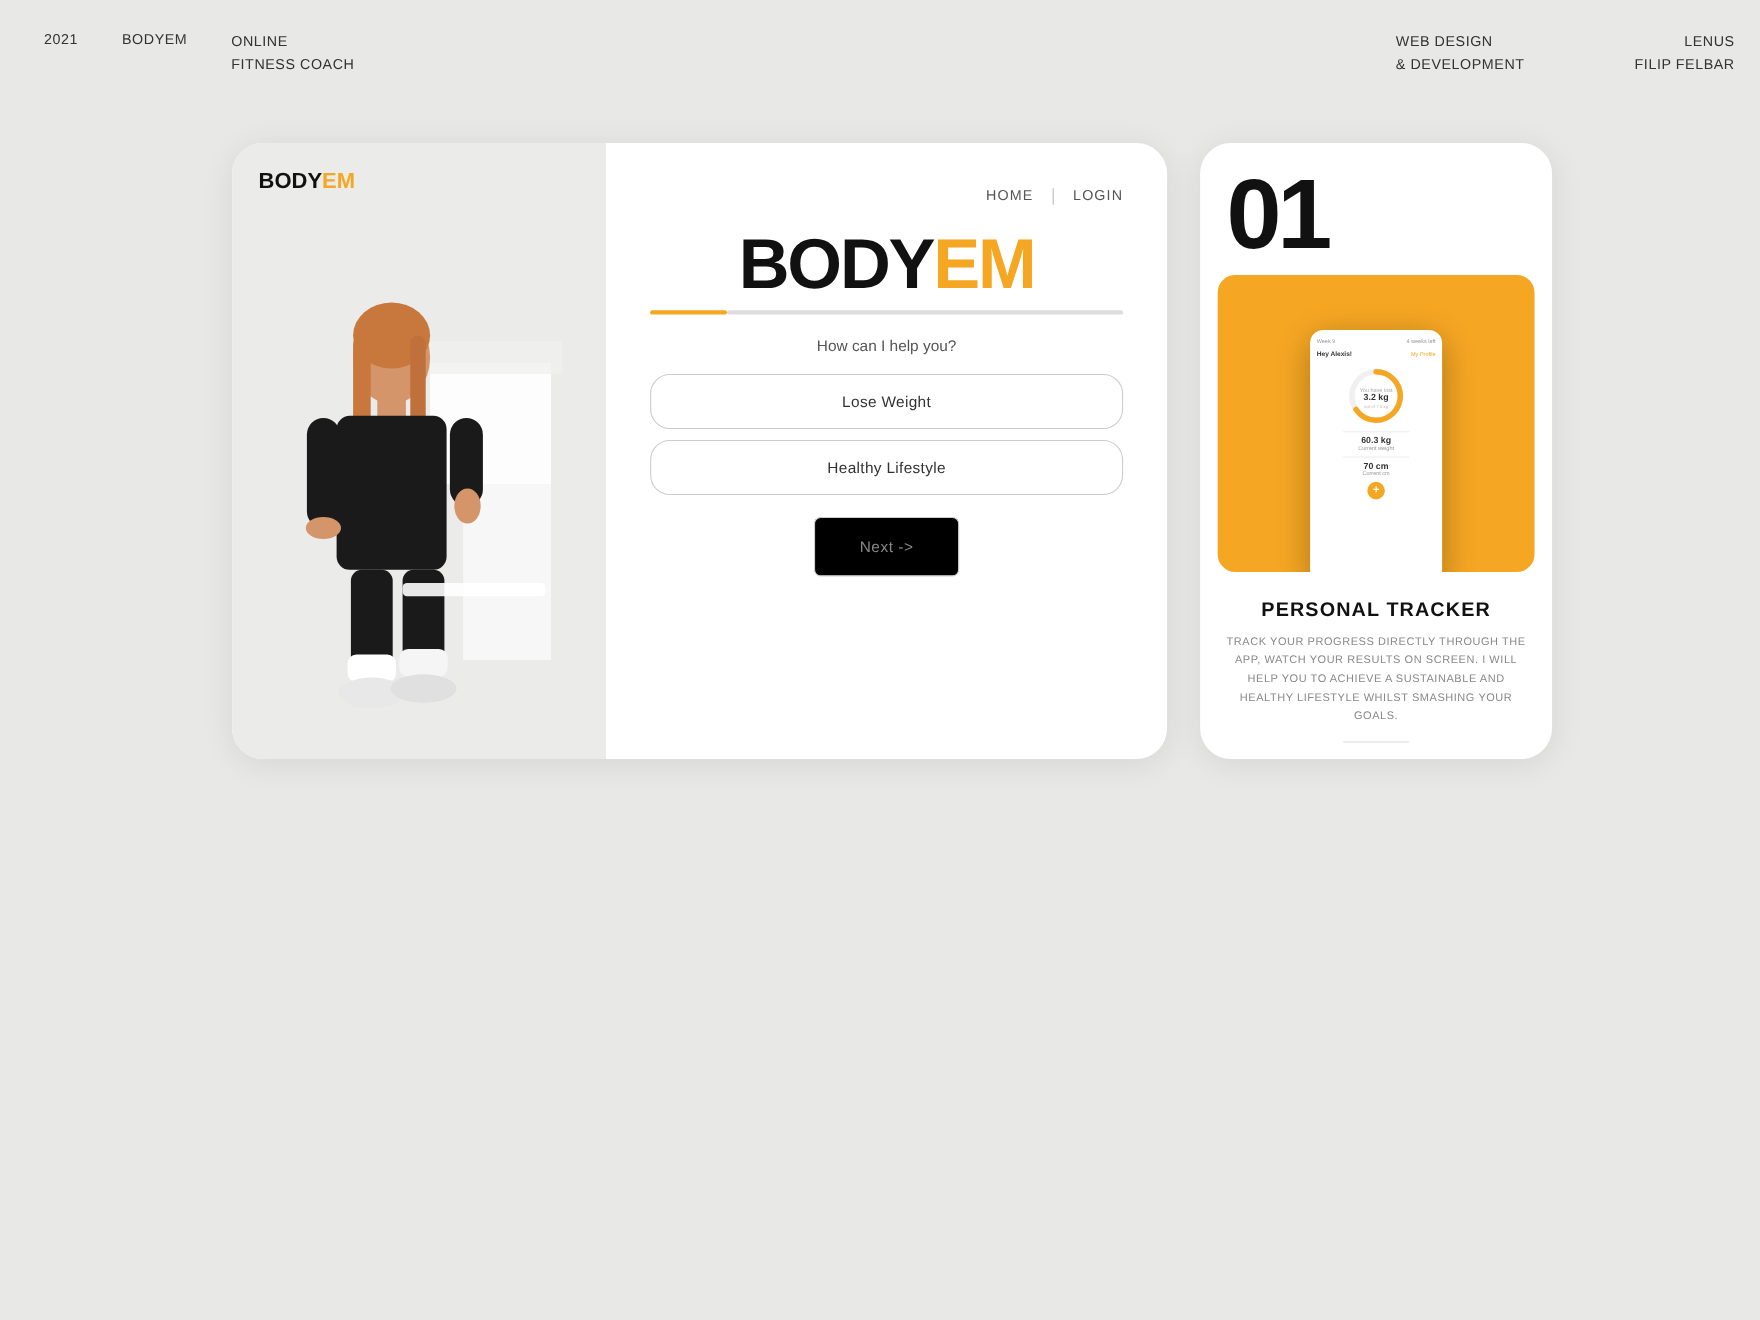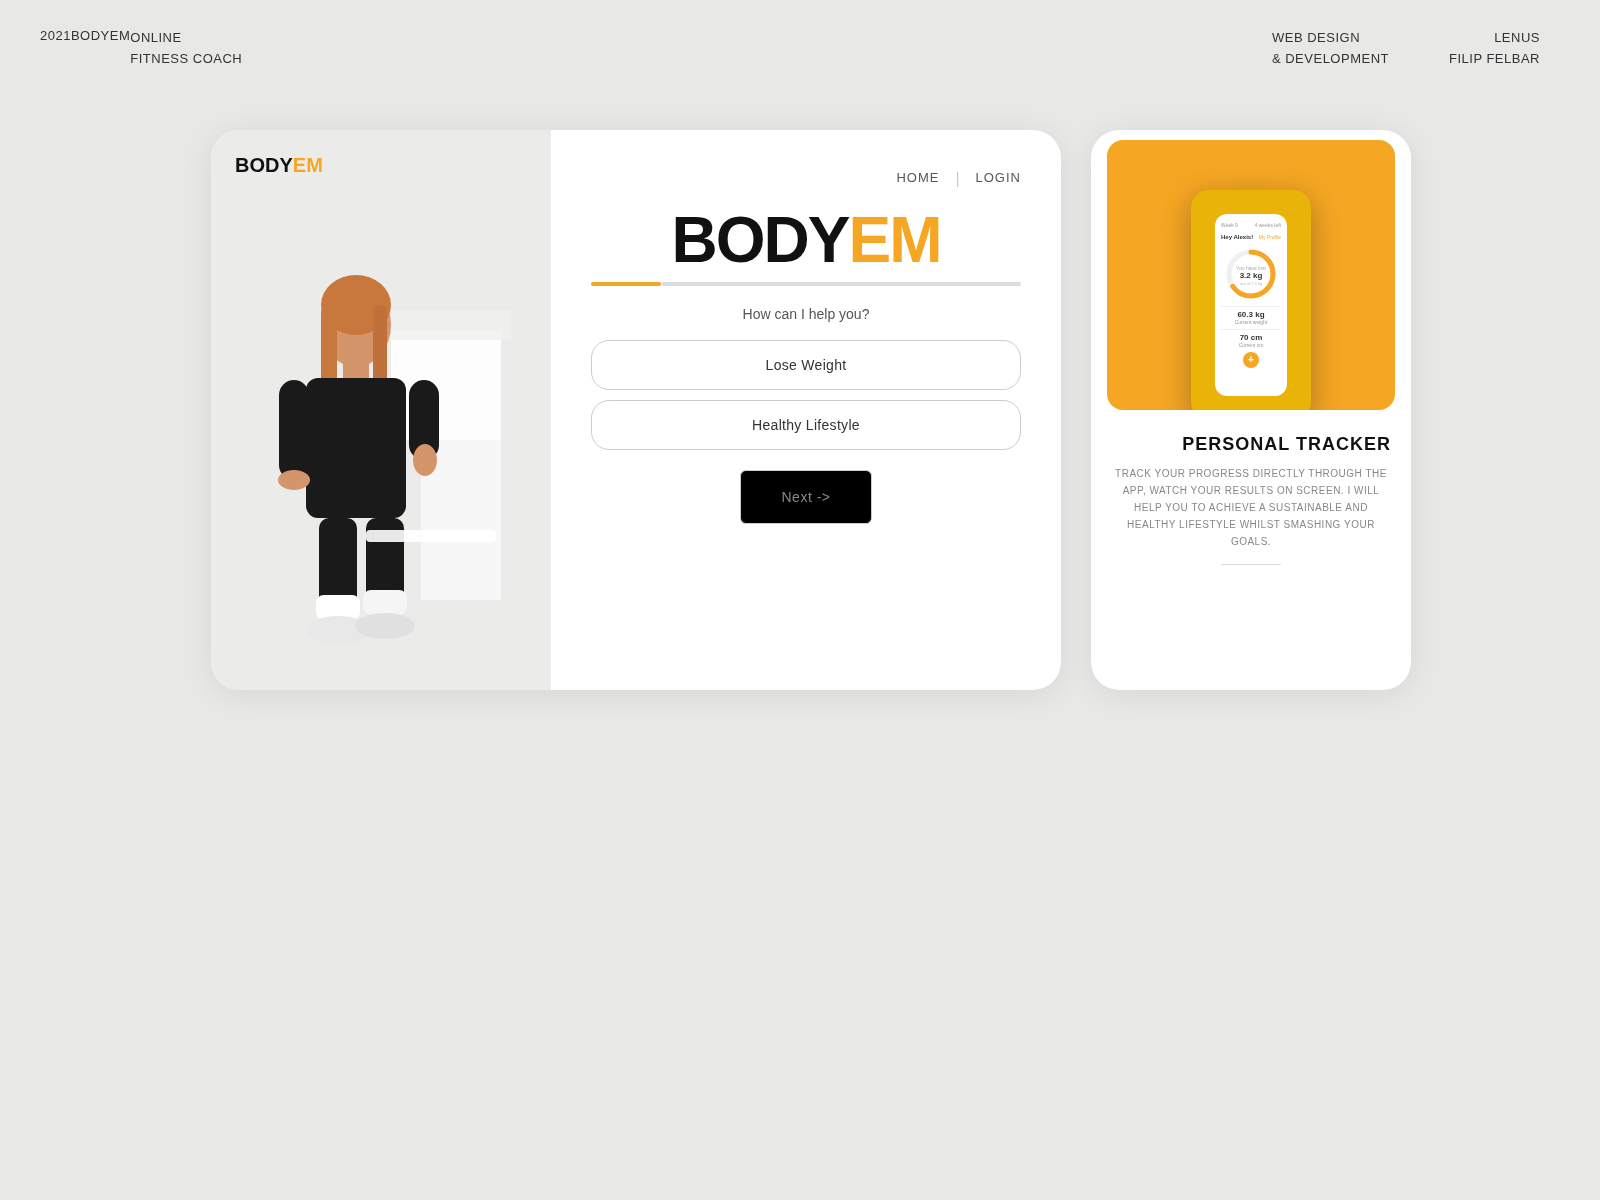--- a/index.html
+++ b/index.html
@@ -10,21 +10,22 @@
       height: 1200px;
       overflow: hidden;
       position: relative;
     }
 
     
     .top-nav {
       display: flex;
       align-items: flex-start;
       justify-content: space-between;
-      padding: 28px 60px 0 40px;
+      padding: 28px 23px 0 40px;
+      gap: 40px;
     }
     .nav-year {
       font-size: 13px;
       color: #333;
       letter-spacing: 0.5px;
     }
     .nav-brand {
       font-size: 13px;
       color: #333;
       font-weight: 500;
@@ -231,21 +232,21 @@
     
     .phone-mockup {
       position: absolute;
       bottom: -10px;
       left: 50%;
       transform: translateX(-50%);
       width: 120px;
       height: 230px;
       background: #eab308;
       border-radius: 18px;
-      padding: 24px;
+      padding: 0;
       box-shadow: 0 8px 30px rgba(0,0,0,0.3);
     }
 
     .phone-screen {
       background: #fff;
       border-radius: 12px;
       height: 100%;
       padding: 8px 6px;
       overflow: hidden;
     }
@@ -293,21 +294,21 @@
     .tracker-body {
       padding: 14px 20px;
       flex: 1;
     }
 
     .tracker-title {
       font-size: 18px;
       font-weight: 900;
       color: #111;
       letter-spacing: 1px;
-      text-align: right;
+      text-align: center;
       margin-bottom: 10px;
     }
 
     .tracker-desc {
       font-size: 10px;
       color: #888;
       text-align: center;
       line-height: 1.7;
       letter-spacing: 0.5px;
     }
@@ -442,20 +443,21 @@
       <button class="option-btn">Lose Weight</button>
       <button class="option-btn">Healthy Lifestyle</button>
 
       <button class="next-btn">Next -&gt;</button>
 
     </div>
   </div>
 
   <div class="right-card">
 
+    <div class="tracker-number">01</div>
 
     <div class="tracker-orange-section">
 
       <div class="phone-mockup">
         <div class="phone-screen">
 
           <div class="phone-header">
             <span class="phone-header-text">Week 9</span>
             <span class="phone-header-text">4 weeks left</span>
           </div>

